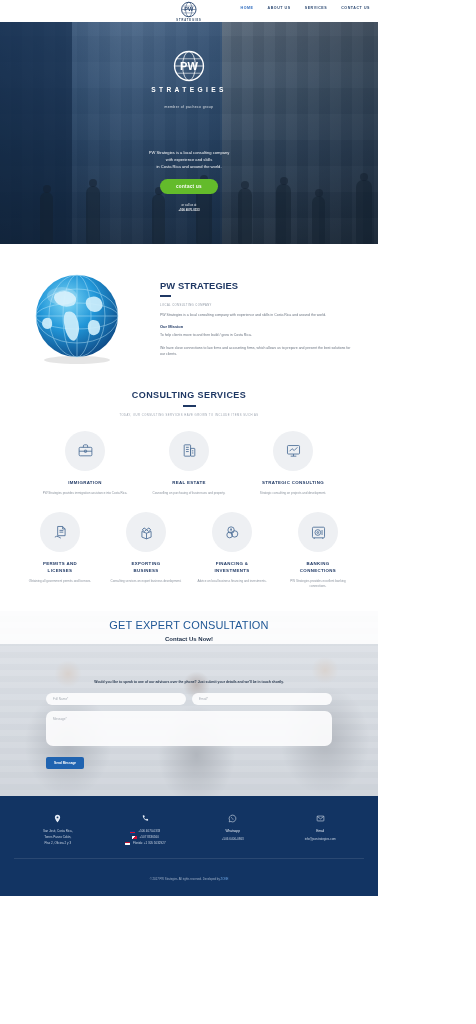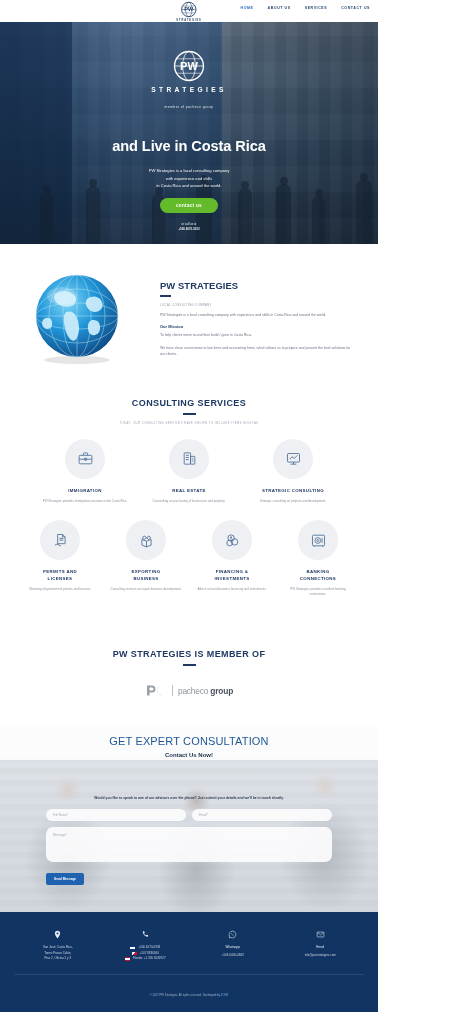--- a/index.html
+++ b/index.html
@@ -120,21 +120,21 @@
   .about-p {
     font-size:3.5px; line-height:1.85; color:#6b7481; margin-bottom:6px;
   }
   .about-h {
     font-size:4px; font-weight:700; color:#1f3864; margin:5px 0 3px;
   }
 
   
   .services { background:#fff; padding:6px 10px 22px; text-align:center; }
   .sec-title {
-    font-size:9px; font-weight:700; color:#1f3864; letter-spacing:.4px;margin-top:8px;
+    font-size:9px; font-weight:700; color:#1f3864; letter-spacing:.4px;
   }
   .rule-ctr { width:13px; height:1.6px; background:#1f3864; margin:5px auto 7px; }
   .sec-kicker {
     font-size:2.7px; letter-spacing:.5px; color:#9aa2ae;
     text-transform:uppercase; margin-bottom:14px;
   }
   .svc-row { display:flex; justify-content:center; gap:0; }
   .svc {
     flex:0 0 104px; padding:0 7px; text-align:center;
   }
@@ -279,21 +279,20 @@
         <ellipse cx="20" cy="20" rx="7.5" ry="17" fill="none" stroke="#ffffff" stroke-width="0.9"></ellipse>
         <line x1="3" y1="20" x2="37" y2="20" stroke="#ffffff" stroke-width="0.9"></line>
         <line x1="6" y1="11.5" x2="34" y2="11.5" stroke="#ffffff" stroke-width="0.7"></line>
         <line x1="6" y1="28.5" x2="34" y2="28.5" stroke="#ffffff" stroke-width="0.7"></line>
         <text x="20" y="24.5" font-size="13" font-weight="700" fill="#ffffff" text-anchor="middle" font-family="Liberation Sans, sans-serif">PW</text>
       </svg>
       <div class="hero-logo-text">STRATEGIES</div>
       <div class="hero-member">member of pacheco group</div>
       <h1 class="hero-title">
         <br>
-        <span>and Live in Costa Rica</span>
       </h1>
       <p class="hero-sub">
         <span>PW Strategies is a local consulting company</span><br>
         <span>with experience and skills</span><br>
         <span>in Costa Rica and around the world.</span>
       </p>
       <button class="hero-btn">contact us</button>
       <div class="hero-call">
         <span>or call us at</span><br>
         <span class="num">+506 4070-0333</span>
@@ -450,36 +449,20 @@
         </div>
         <div class="svc-name">
           <span>BANKING</span><br>
           <span>CONNECTIONS</span>
         </div>
         <div class="svc-desc">PW Strategies provides excellent banking connections.</div>
       </div>
     </div>
   </section>
 
-  <section class="member">
-    <h2 class="sec-title">PW STRATEGIES IS MEMBER OF</h2>
-    <div class="rule-ctr"></div>
-    <div class="member-logo">
-      <svg class="pg-mark" viewBox="0 0 44 26">
-        <path d="M4 3h10a7 7 0 010 14H9v6H4z" fill="#9aa1aa"></path>
-        <path d="M9 7h5a3 3 0 010 6H9z" fill="#ffffff"></path>
-        <path d="M34 3a10 10 0 100 20 10 10 0 01-3-19.4z" fill="#9aa1aa"></path>
-        <circle cx="35" cy="13" r="5.5" fill="#ffffff"></circle>
-      </svg>
-      <div class="pg-bar"></div>
-      <div class="pg-text">
-        <span>pacheco </span><b>group</b>
-      </div>
-    </div>
-  </section>
 
   <section class="consult">
     <div class="consult-photo"></div>
     <div class="consult-veil"></div>
     <div class="consult-band"></div>
     <div class="consult-inner">
       <h2 class="consult-title">GET EXPERT CONSULTATION</h2>
       <div class="consult-sub">Contact Us Now!</div>
       <div class="consult-lead">Would you like to speak to one of our advisors over the phone? Just submit your details and we'll be in touch shortly.</div>
 

